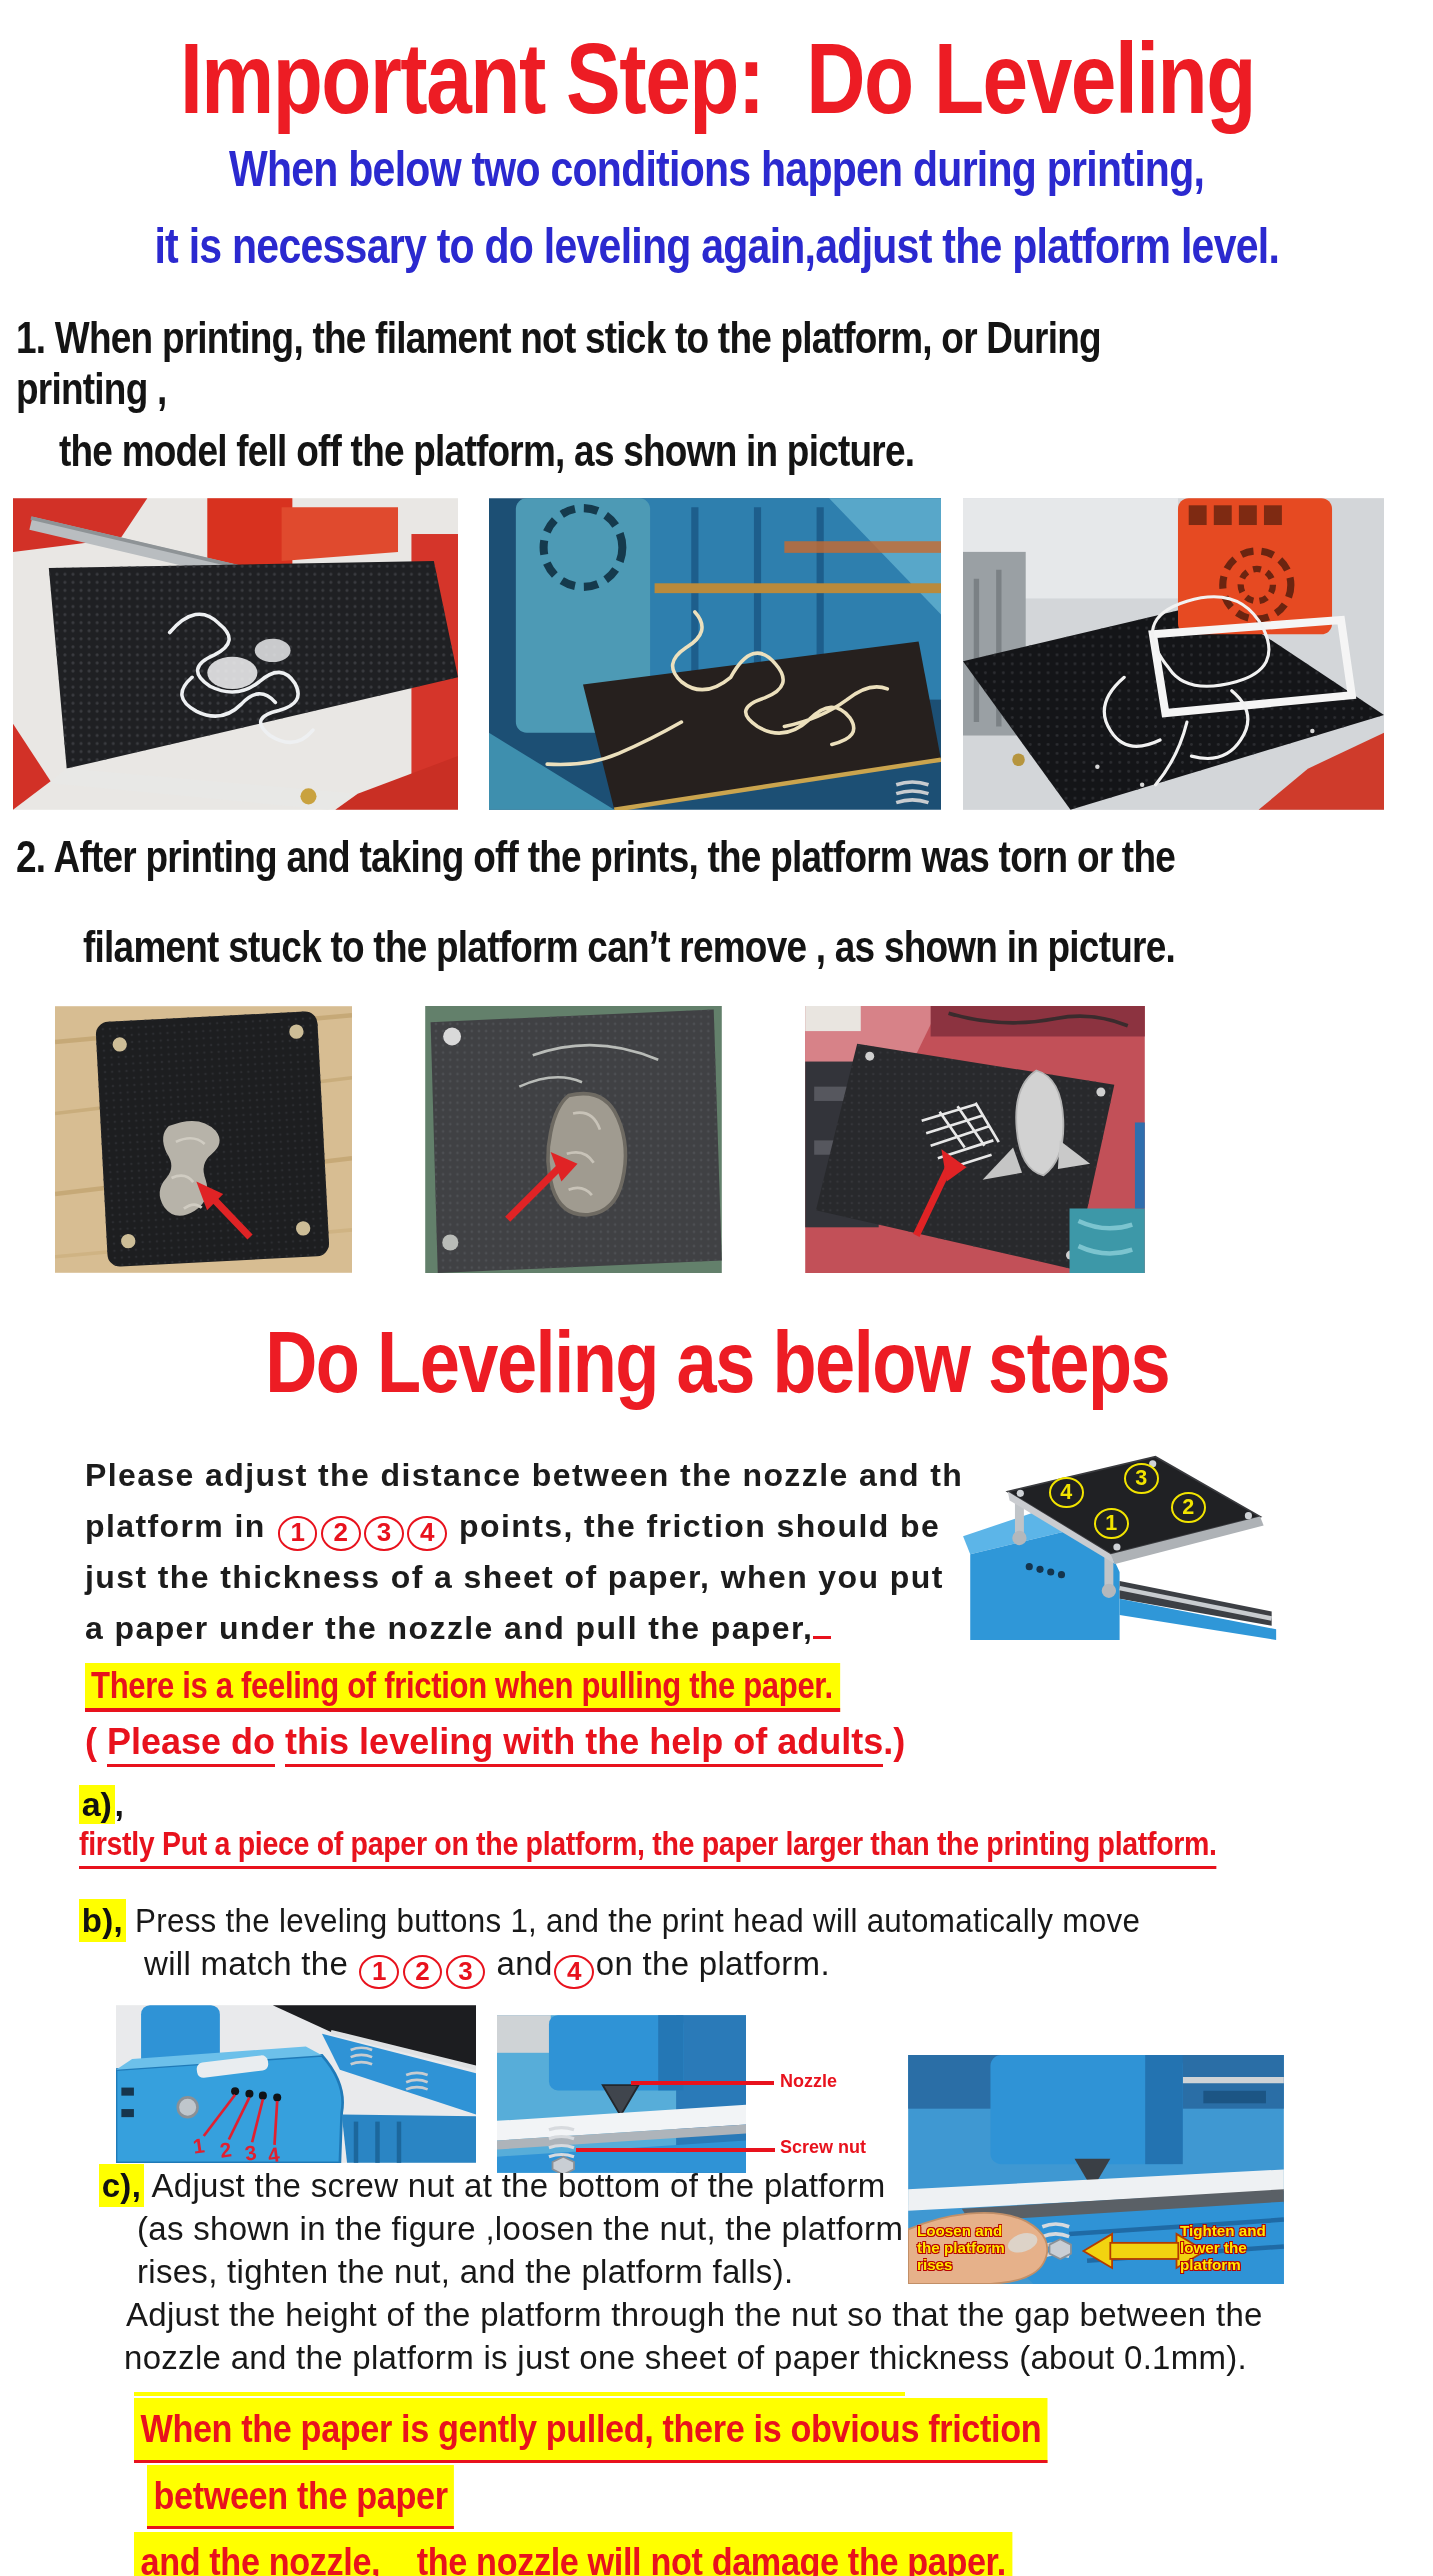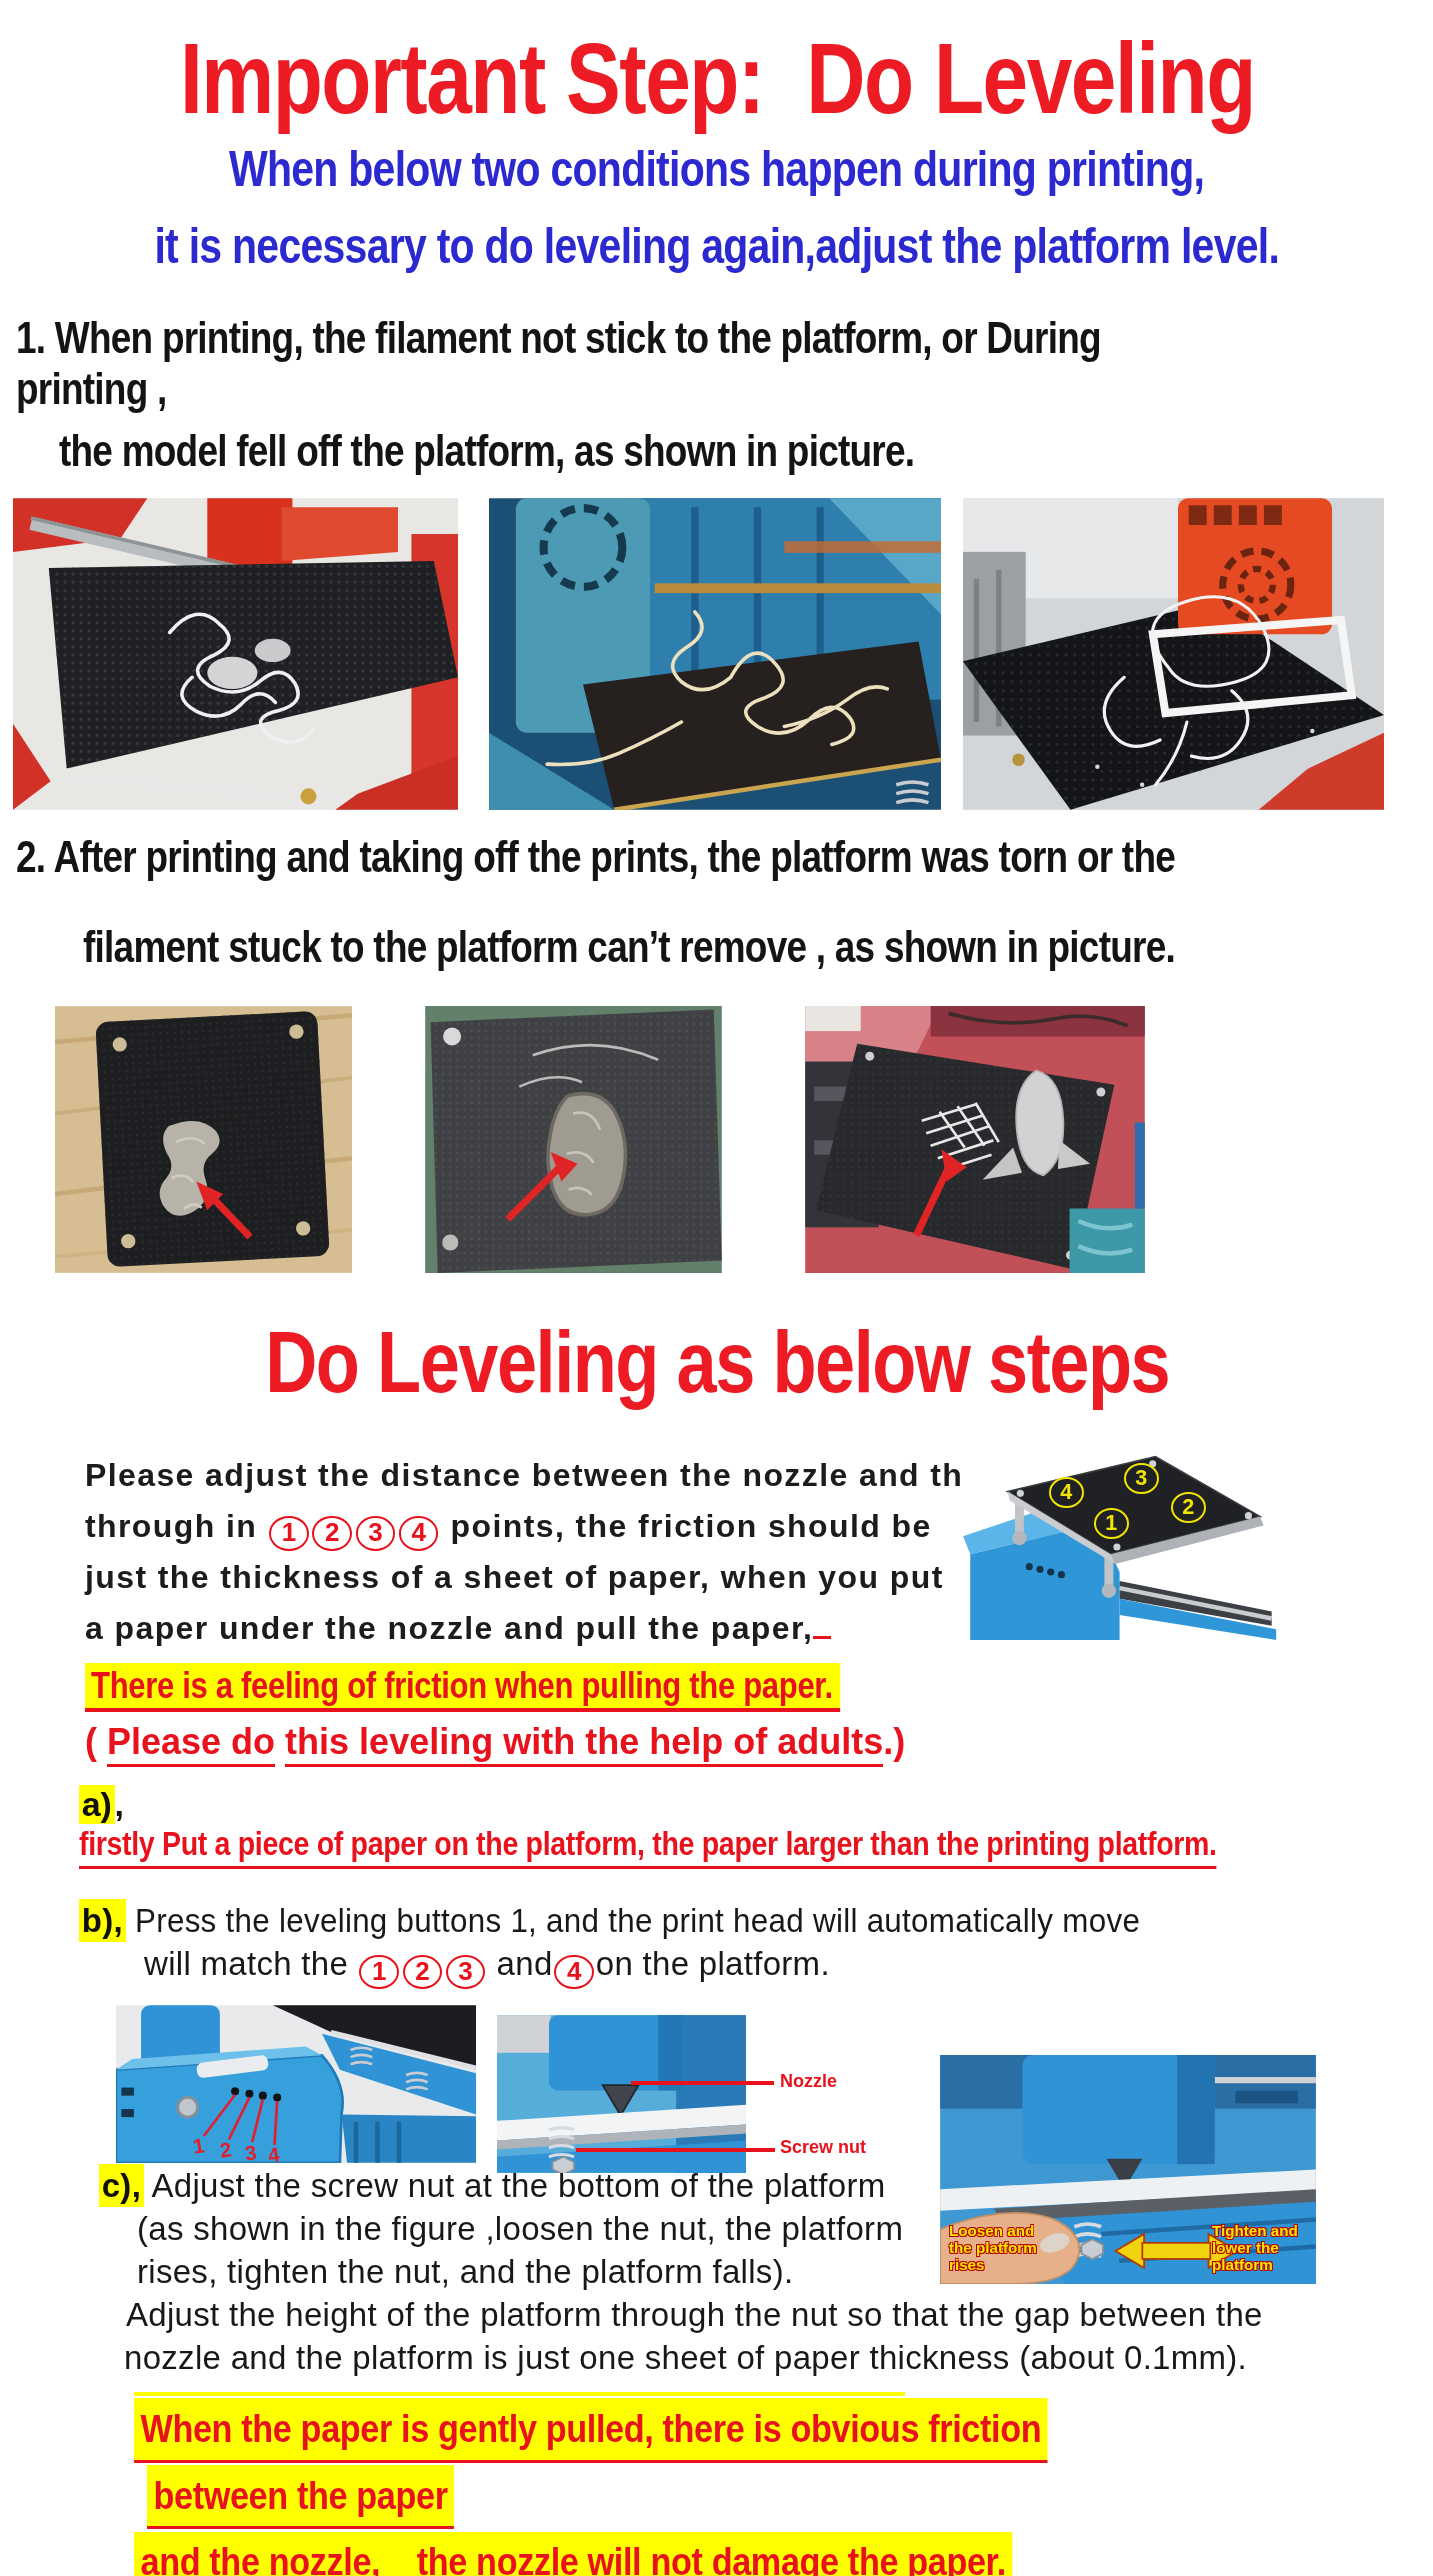--- a/index.html
+++ b/index.html
@@ -63,21 +63,21 @@
   .narrow{width:806px;}
 
   
   .b-photos{position:relative;margin:14.3px 0 0 116px;height:161px;}
   .b-photos .b1{position:absolute;left:0;top:1.8px;}
   .bnum{position:absolute;color:#e02030;font-weight:bold;font-size:20.6px;transform:rotate(-8deg);}
   .b2wrap{position:absolute;left:381px;top:12px;width:421px;height:158px;}
   .b2wrap svg{position:absolute;left:0;top:0;}
   .co-line{position:absolute;height:3.6px;background:#e8121d;}
   .co-label{position:absolute;color:#e8121d;font-weight:bold;font-size:18px;white-space:nowrap;}
-  .cphoto{position:absolute;left:824px;top:52px;width:376px;height:229px;}
+  .cphoto{position:absolute;left:792px;top:52px;width:376px;height:229px;}
   .cphoto svg{position:absolute;left:0;top:0;}
   .pc-label{position:absolute;color:#ffe800;font-weight:bold;font-size:15.2px;line-height:1.12;white-space:pre-line;
             text-shadow:0.9px 0.9px 0 #b70000,-0.9px -0.9px 0 #b70000,0.9px -0.9px 0 #b70000,-0.9px 0.9px 0 #b70000;}
 
   
   .yellow-rule{margin:12.5px 0 0 134px;width:771px;height:4.5px;background:#ffff00;}
   .warning{padding-left:134px;margin-top:1.8px;line-height:56px;}
   .warning .y{background:#ffff00;color:#e8121d;font-weight:bold;font-size:38px;letter-spacing:-0.4px;
               padding:2.7px 7.2px;border-bottom:3.6px solid #e8121d;white-space:pre-wrap;}
 </style>
@@ -246,21 +246,21 @@
     <rect x="368" y="130" width="11" height="96" fill="#2f6fae"></rect>
   </svg>
 </div>
 
 <div class="heading2">
   <span class="t cxc">Do Leveling as below steps</span>
 </div>
 
 <div class="intro">
   <div class="intro-line">Please adjust the distance between the nozzle and the</div>
-  <div class="intro-line"><span>through in </span><span class="cnum">1</span><span class="cnum">2</span><span class="cnum">3</span><span class="cnum">4</span><span> points, the friction should be</span></div>
+  <div class="intro-line"><span>platform in </span><span class="cnum">1</span><span class="cnum">2</span><span class="cnum">3</span><span class="cnum">4</span><span> points, the friction should be</span></div>
   <div class="intro-line">just the thickness of a sheet of paper, when you put</div>
   <div class="intro-line"><span>a paper under the nozzle and pull the paper,</span><span class="redmark"></span></div>
 
   <div class="platform-fig">
     <svg width="349" height="195" viewBox="0 0 390 218">
       <rect width="390" height="218" fill="#ffffff"></rect>
       <polygon points="8,122 150,88 95,70 0,102" fill="#5cb5e8"></polygon>
       <polygon points="8,122 150,88 175,142 175,218 8,218" fill="#2f97d8"></polygon>
       <circle cx="74" cy="136" r="4" fill="#14344d"></circle>
         <circle cx="86" cy="139" r="4" fill="#14344d"></circle>

